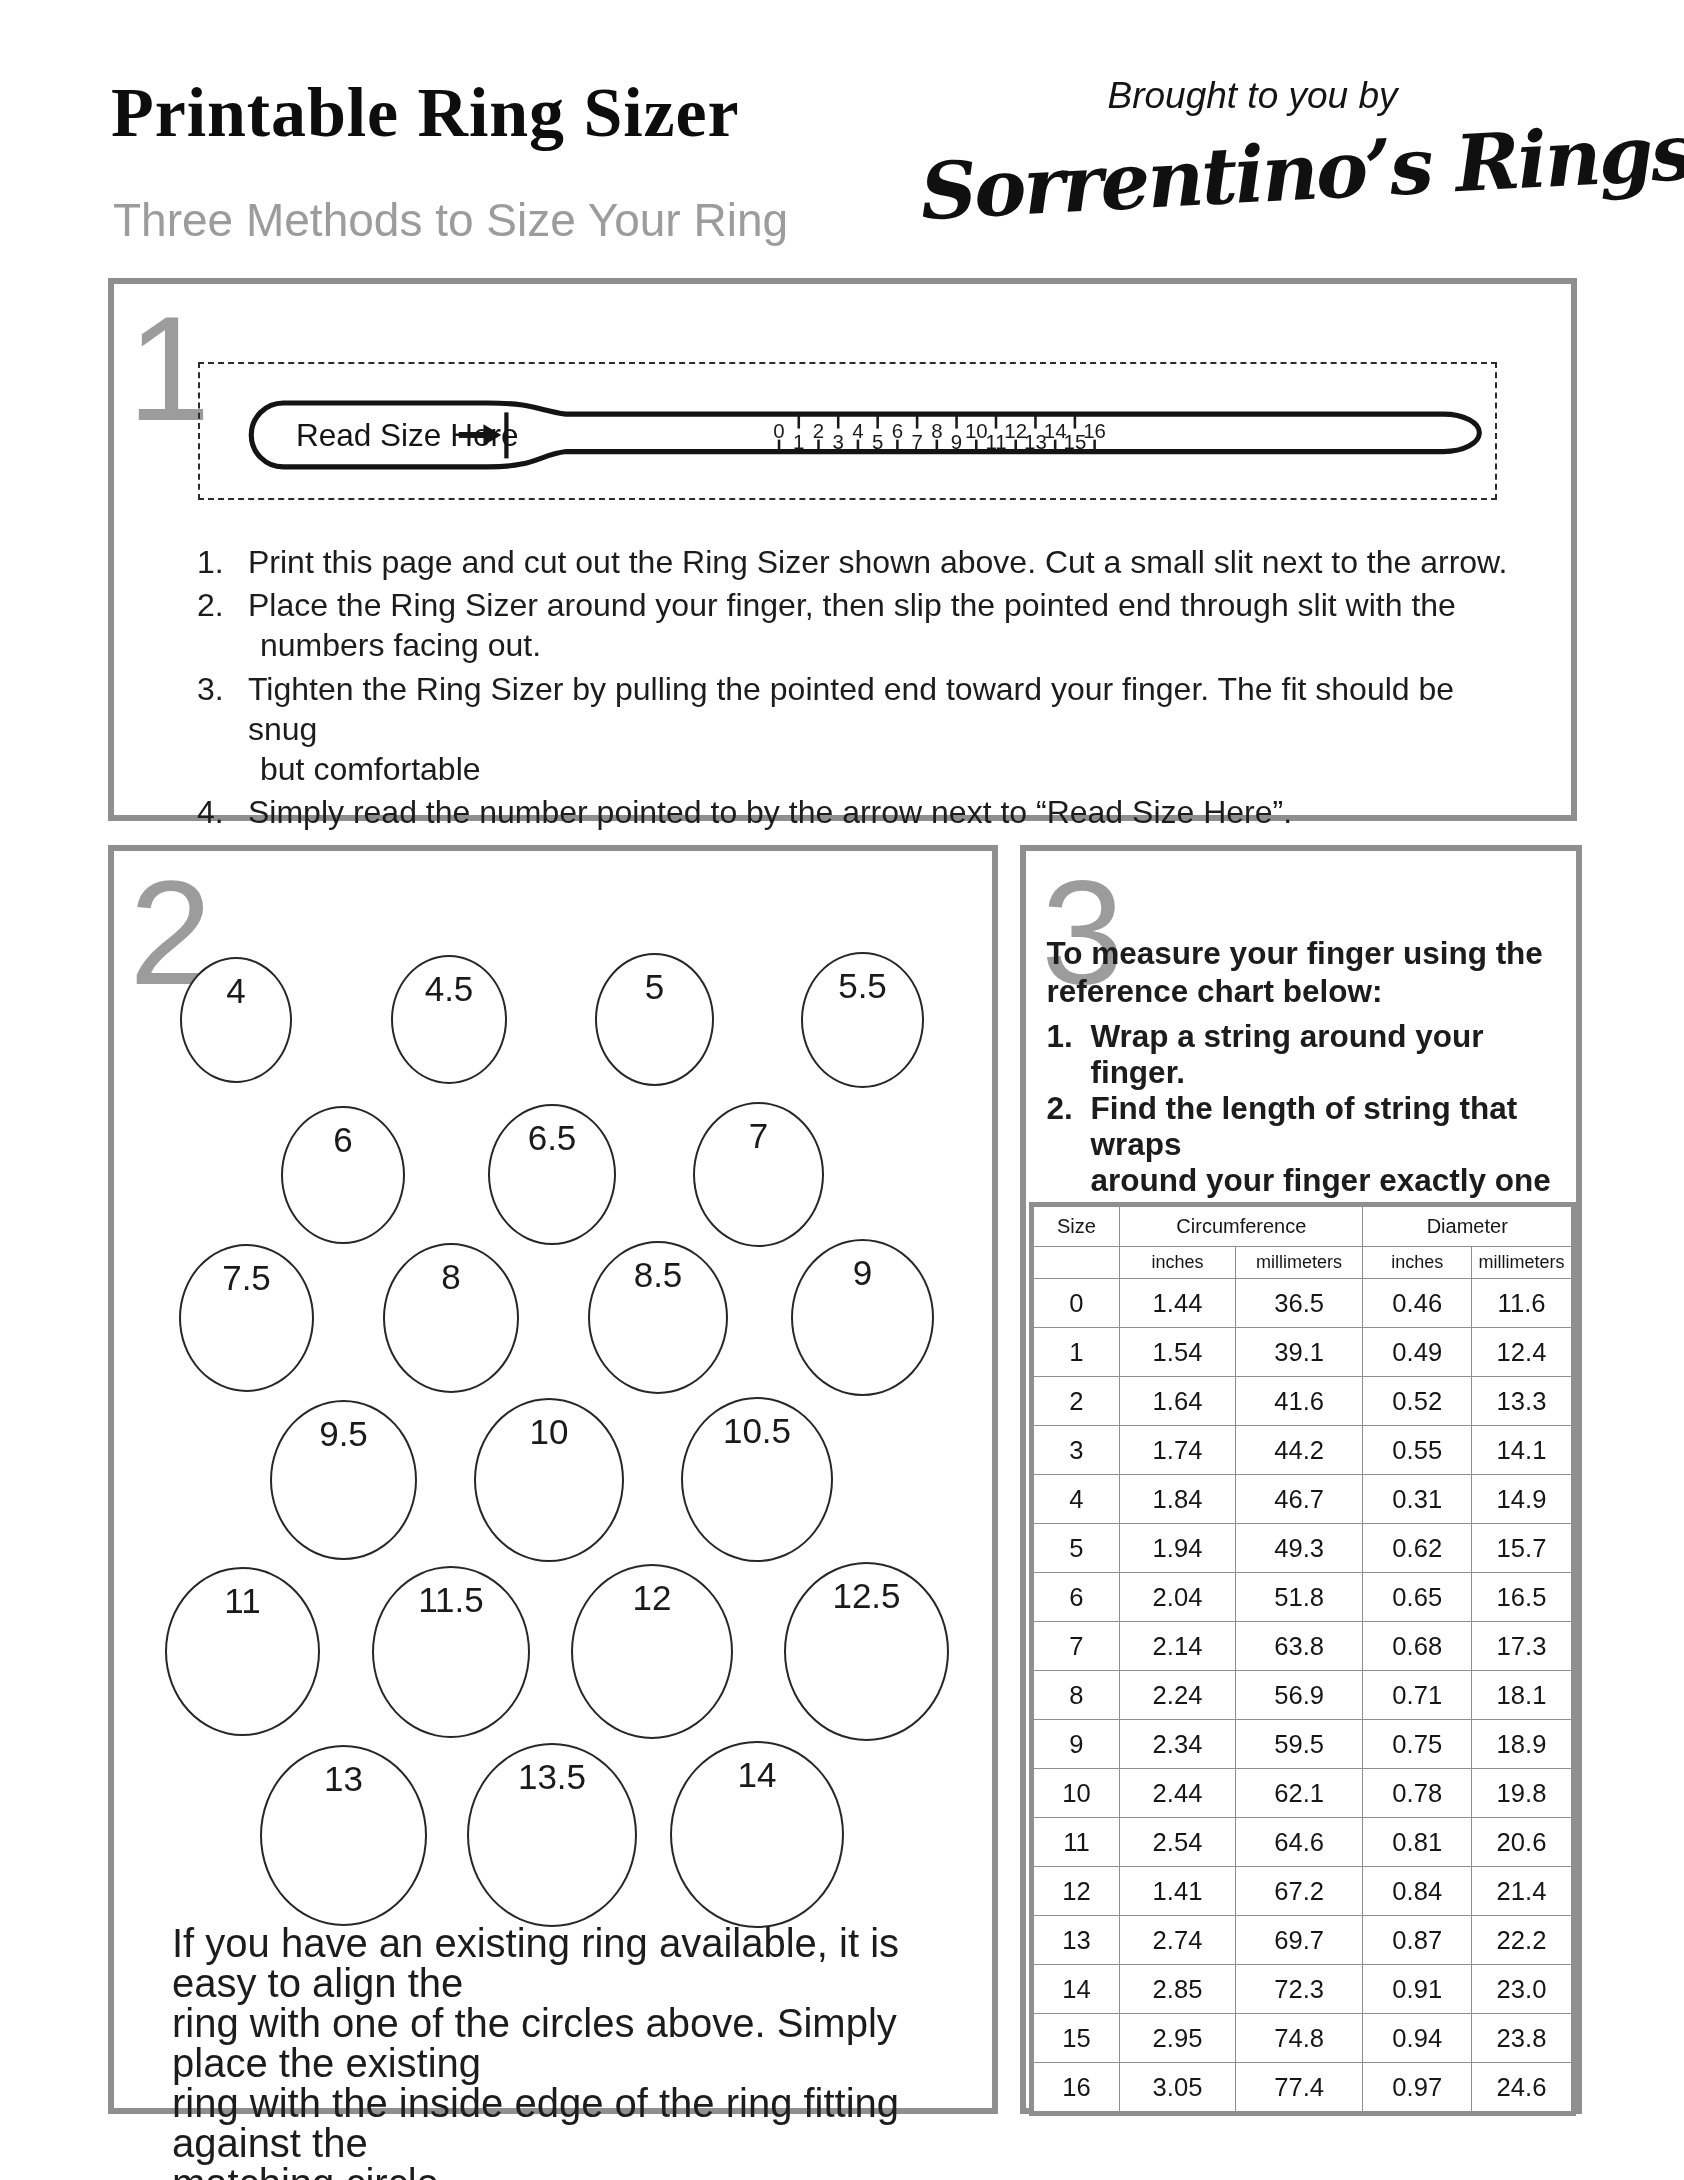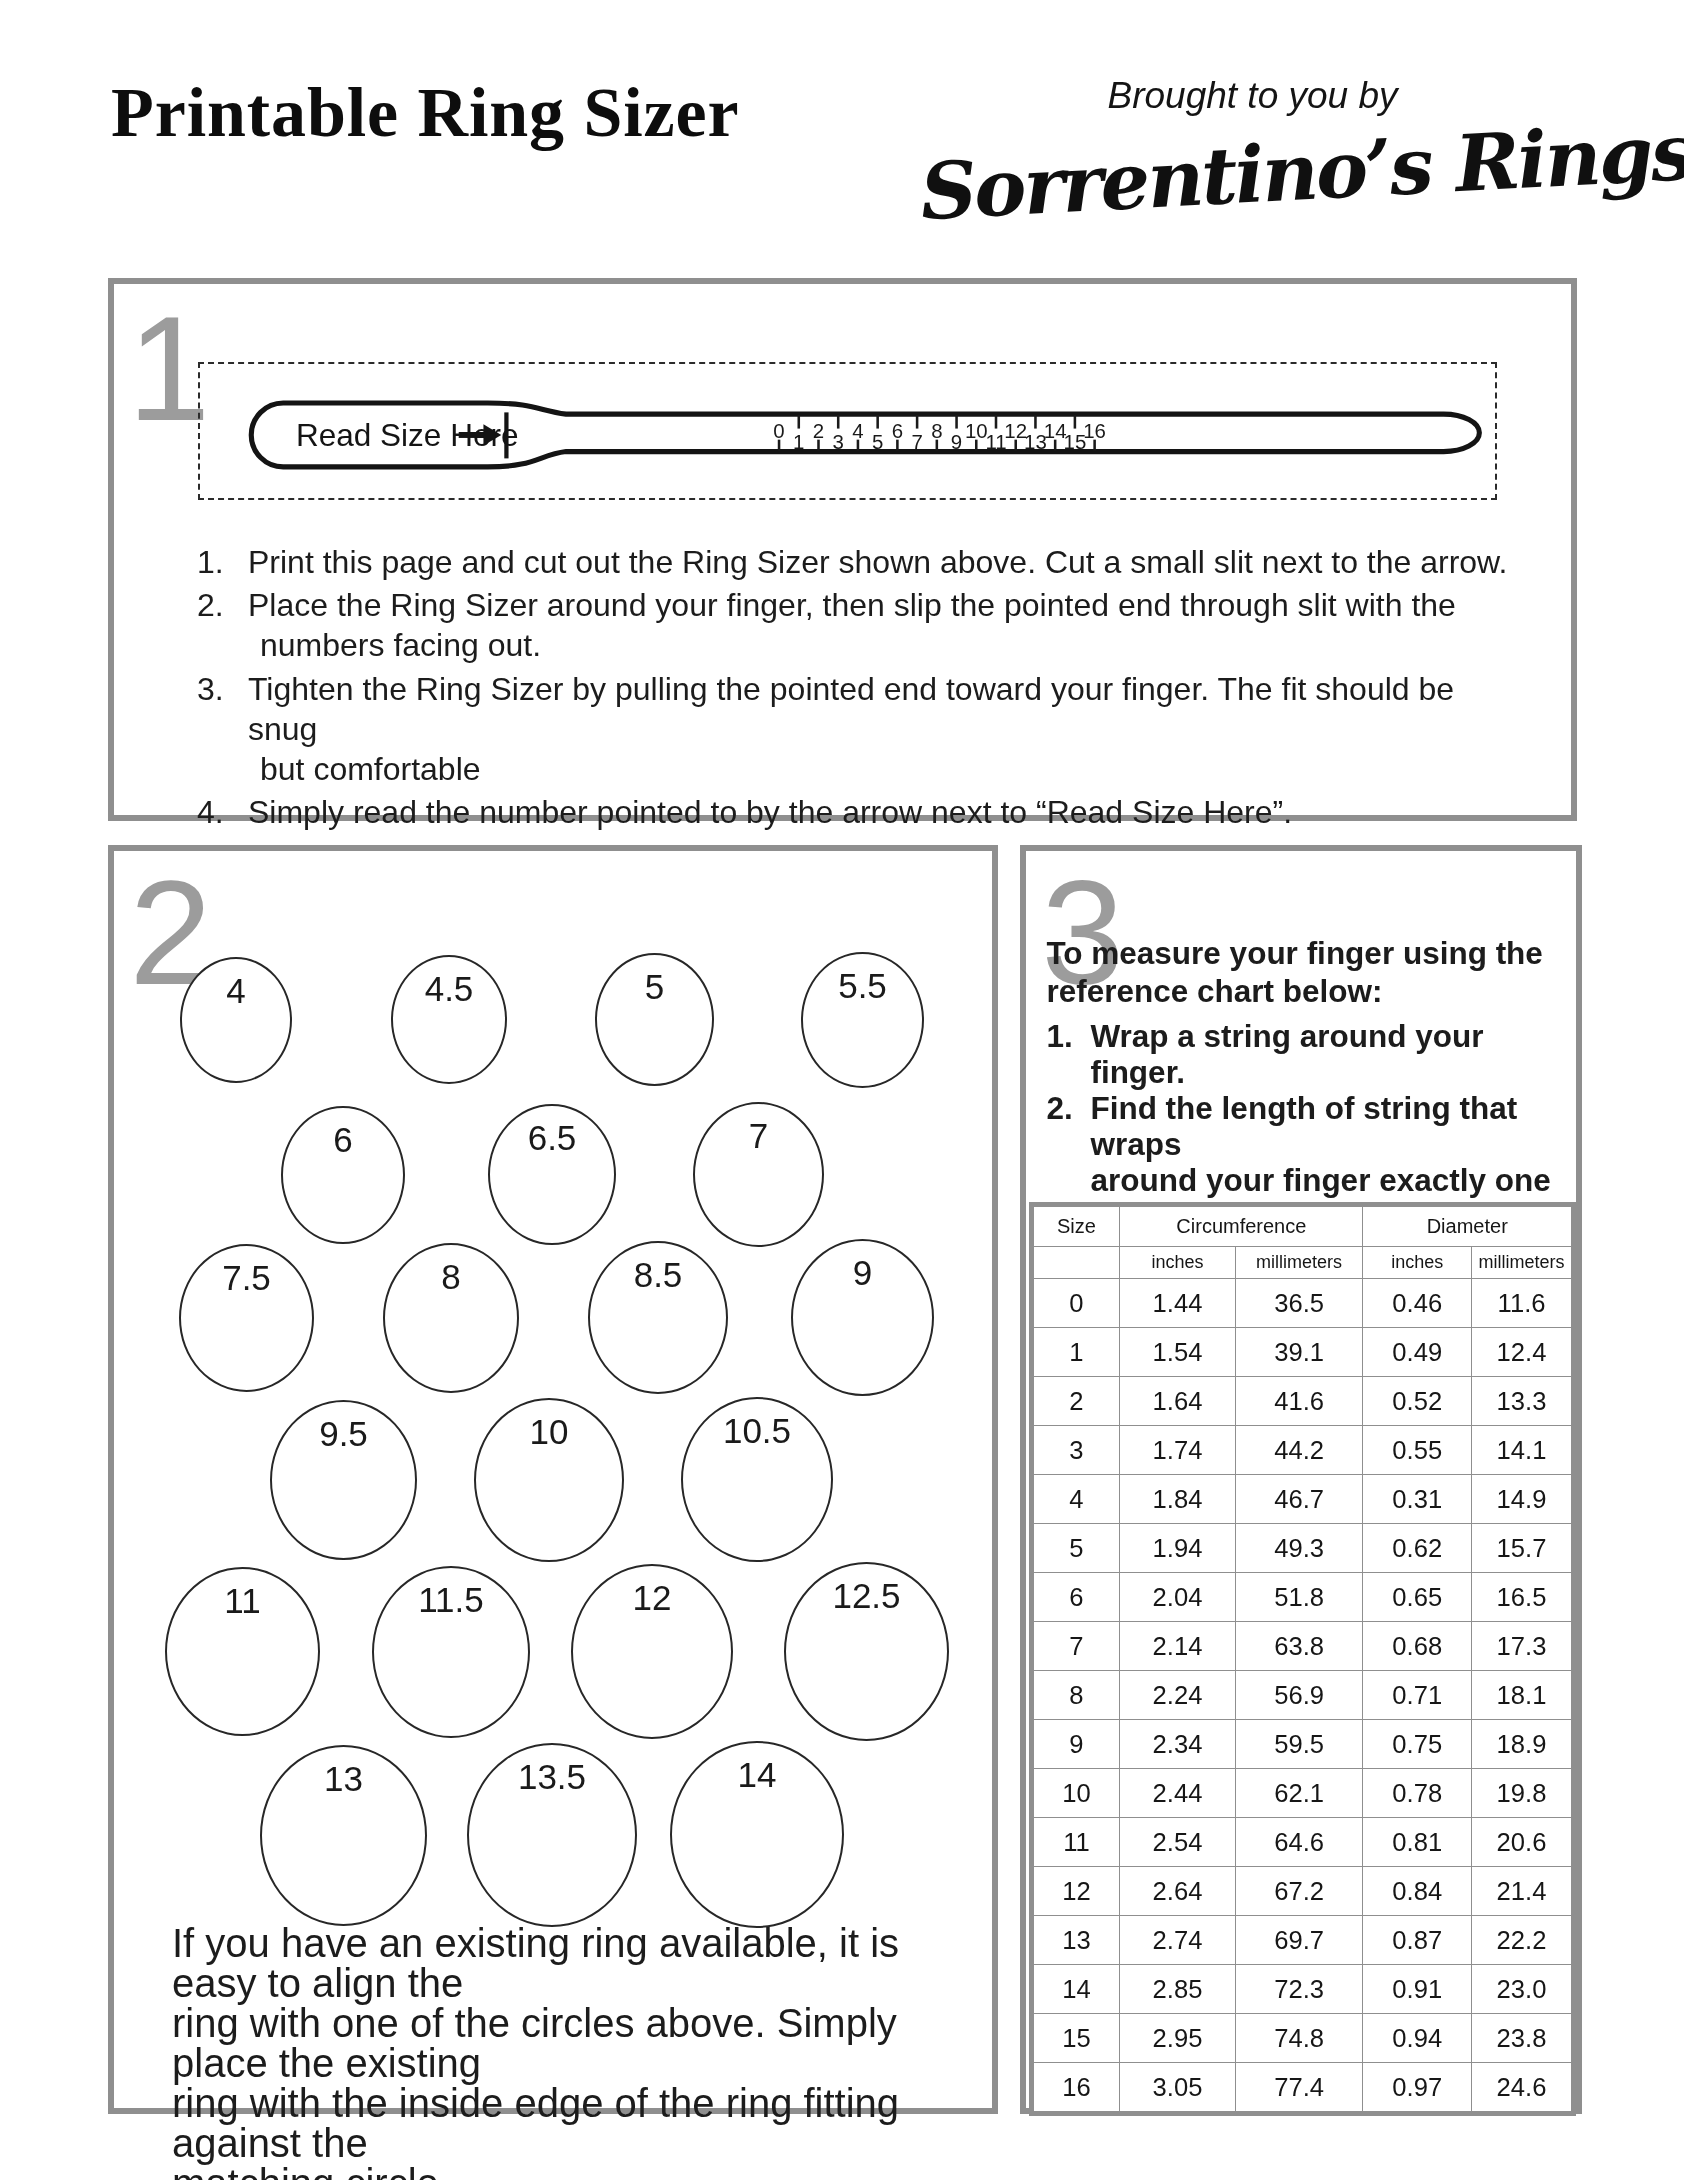--- a/index.html
+++ b/index.html
@@ -50,20 +50,21 @@
   .size-table tr.hdr td{font-size:20px;height:39px;}
   .size-table tr.sub td{font-size:18px;height:31px;}
   .size-table tr.data td{font-size:25.6px;height:48px;}
 </style>
 </head>
 <body>
 
 <div class="page">
 
   <div class="title">Printable Ring Sizer</div>
+  <div class="subtitle">Three Methods to Size Your Ring</div>
   <div class="brought">Brought to you by</div>
   <div class="brand">Sorrentino’s Rings</div>
 
   <div class="box box1">
     <div class="bignum" style="left:13.6px;top:10.2px;">1</div>
     <div class="cutout"></div>
     <svg class="sizer-svg" width="1295" height="134" viewBox="0 0 1520 157">
       <path d="M 100 48 H 340 C 396 48, 400 57, 432 61 L 432 61 H 1462 A 42 22 0 0 1 1462 105 H 432 C 400 109, 396 123, 340 123 H 100 A 37.5 37.5 0 0 1 100 48 Z" fill="#ffffff" stroke="#141414" stroke-width="6"></path>
       <text x="115" y="99" font-size="37" fill="#141414">Read Size Here</text>
       <line x1="306" y1="85.5" x2="337" y2="85.5" stroke="#141414" stroke-width="7"></line>
@@ -339,21 +340,21 @@
           </tr>
           <tr class="data">
             <td>11</td>
             <td>2.54</td>
             <td>64.6</td>
             <td>0.81</td>
             <td>20.6</td>
           </tr>
           <tr class="data">
             <td>12</td>
-            <td>2.64</td>
+            <td>1.41</td>
             <td>67.2</td>
             <td>0.84</td>
             <td>21.4</td>
           </tr>
           <tr class="data">
             <td>13</td>
             <td>2.74</td>
             <td>69.7</td>
             <td>0.87</td>
             <td>22.2</td>

